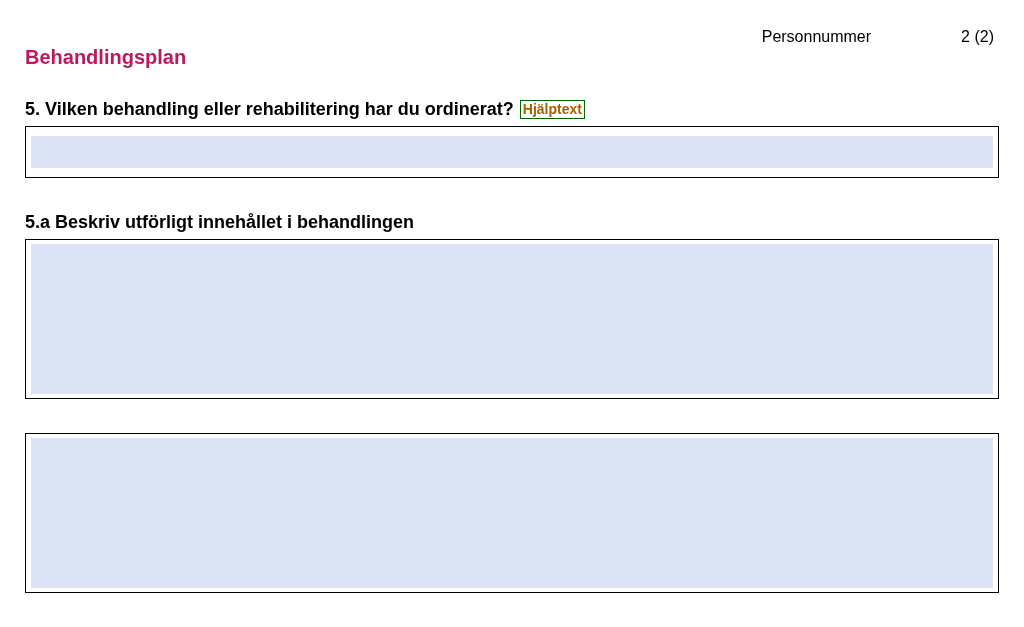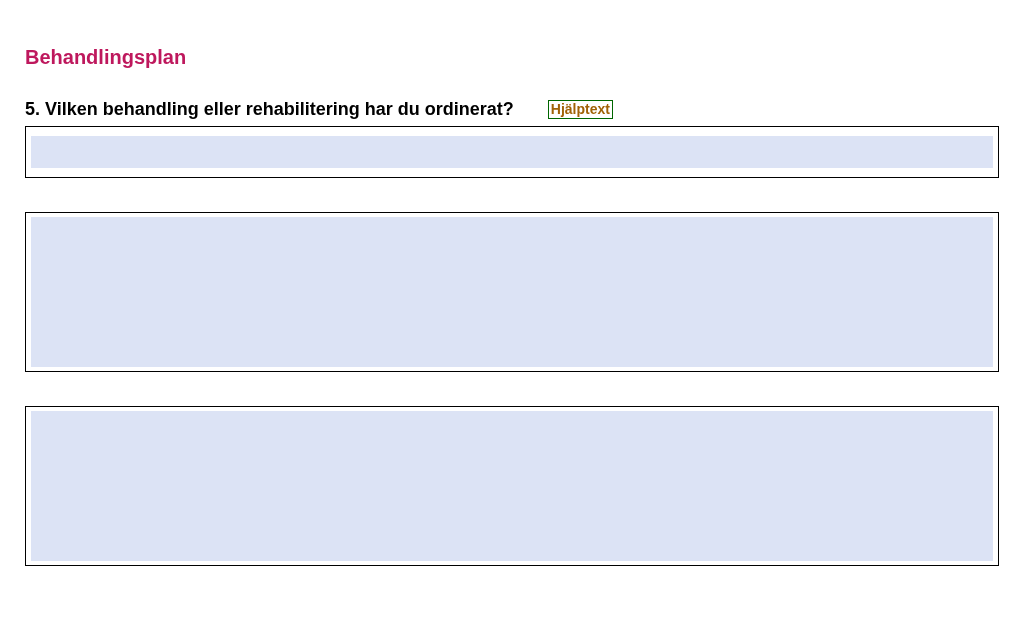--- a/index.html
+++ b/index.html
@@ -31,21 +31,21 @@
       display: flex;
       gap: 90px;
       font-size: 16px;
       color: #000;
       align-items: center;
       padding-right: 5px;
     }
     .question-row {
       display: flex;
       align-items: center;
-      gap: 34px;
+      gap: 6px;
       margin-bottom: 6px;
     }
     .question-label {
       font-size: 18px;
       font-weight: bold;
       color: #000;
     }
     .help-link {
       font-size: 14px;
       font-weight: bold;
@@ -79,31 +79,38 @@
     }
     .section-gap {
       margin-top: 34px;
     }
   </style>
 </head>
 <body>
 
 <div class="header-row">
   <div class="section-title">Behandlingsplan</div>
+  <div class="top-right">
+    <span>Personnummer</span>
+    <span>2 (2)</span>
+  </div>
 </div>
 
 <div class="question-row">
   <span class="question-label">5. Vilken behandling eller rehabilitering har du ordinerat?</span>
   <span class="help-link">Hjälptext</span>
 </div>
 <div class="field-box">
   <textarea class="field-inner" style=""></textarea>
 </div>
 
 <div class="section-gap">
+  <div class="question-row">
+    <span class="question-label">5.a Beskriv utförligt innehållet i behandlingen</span>
+  </div>
   <div class="field-box field-tall">
     <textarea class="field-inner" style=""></textarea>
   </div>
 </div>
 
 <div class="section-gap">
   <div class="field-box field-tall">
     <textarea class="field-inner" style=""></textarea>
   </div>
 </div>

